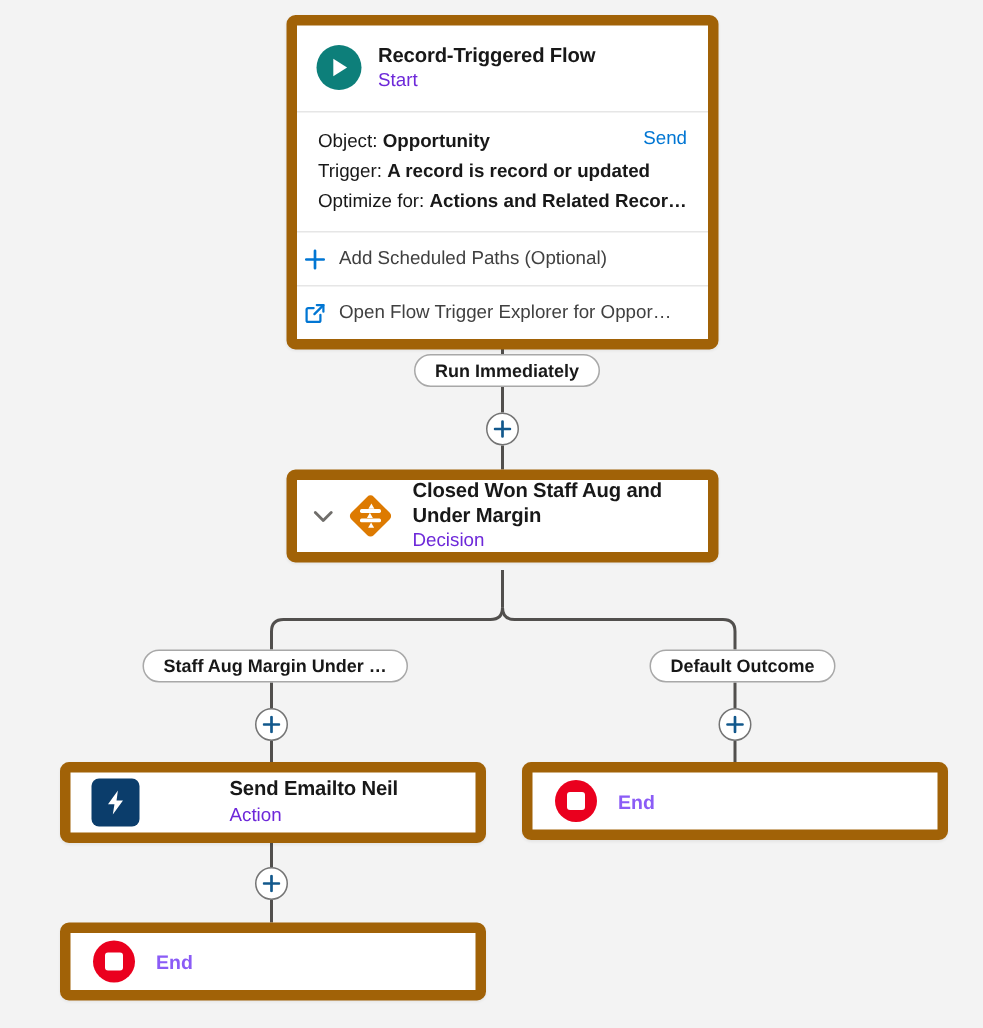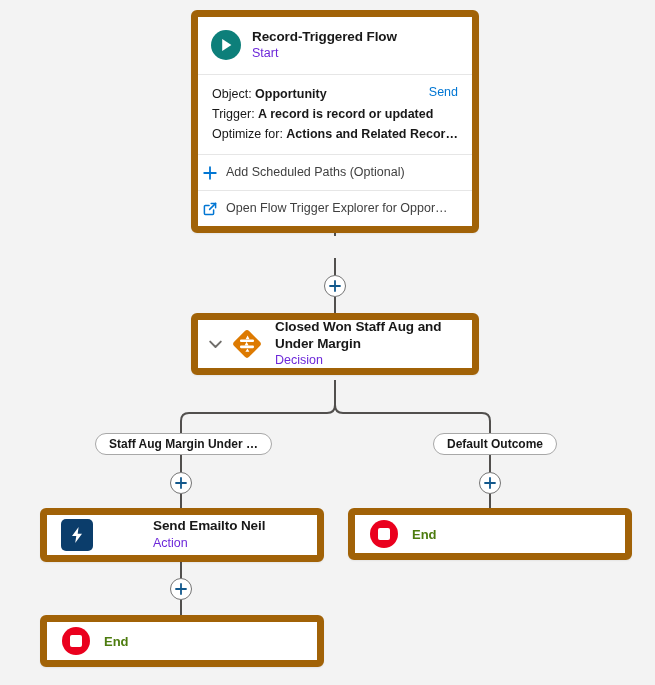--- a/index.html
+++ b/index.html
@@ -171,21 +171,21 @@
   #end-node-right { left: 348px; top: 508px; width: 284px; }
   .stop-icon {
     width: 30px; height: 30px;
     flex: none;
     display: flex; align-items: center; justify-content: center;
   }
   .end-label {
     margin-left: 13px;
     font-size: 13px;
     font-weight: bold;
-    color: #4d7c0f;
+    color: #8b5cf6;
   }
   
   .pill {
     position: absolute;
     height: 22px;
     background: #ffffff;
     border: 1px solid #a8a8a8;
     border-radius: 12px;
     display: flex;
     align-items: center;
@@ -297,20 +297,21 @@
           <path d="M10.6 7.9 V11.6 a1 1 0 0 1 -1 1 H2.4 a1 1 0 0 1 -1 -1 V4.4
                    a1 1 0 0 1 1 -1 H6.1" fill="none" stroke="#0176d3" stroke-width="1.5" stroke-linecap="round"></path>
           <path d="M8.2 1.4 H12.6 V5.8" fill="none" stroke="#0176d3" stroke-width="1.5" stroke-linecap="round" stroke-linejoin="round"></path>
           <path d="M12.6 1.4 L6.6 7.4" fill="none" stroke="#0176d3" stroke-width="1.5" stroke-linecap="round"></path>
         </svg>
       </span>
       <span>Open Flow Trigger Explorer for Oppor…</span>
     </div>
   </div>
 
+  <div class="pill" id="pill-run-immediately">Run Immediately</div>
 
   <div class="plus-btn" id="plus-start">
     <svg width="12" height="12" viewBox="0 0 12 12" aria-hidden="true">
       <path d="M6 1 V11 M1 6 H11" stroke="#12588c" stroke-width="1.8" stroke-linecap="round"></path>
     </svg>
   </div>
 
   <div class="card" id="decision-node">
     <span class="chevron">
       <svg width="13" height="9" viewBox="0 0 13 9" aria-hidden="true">

